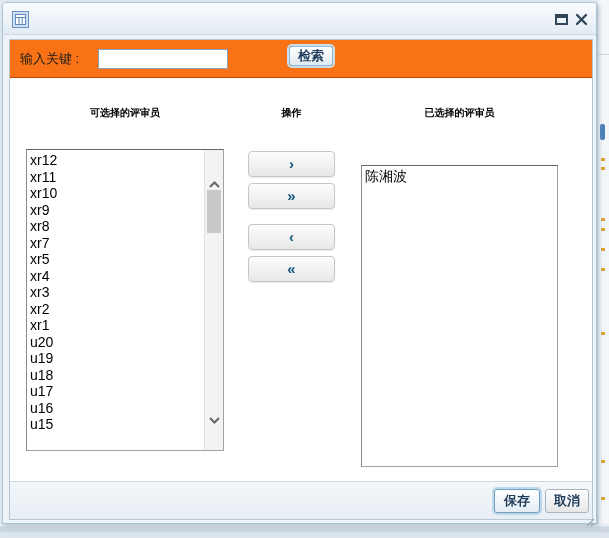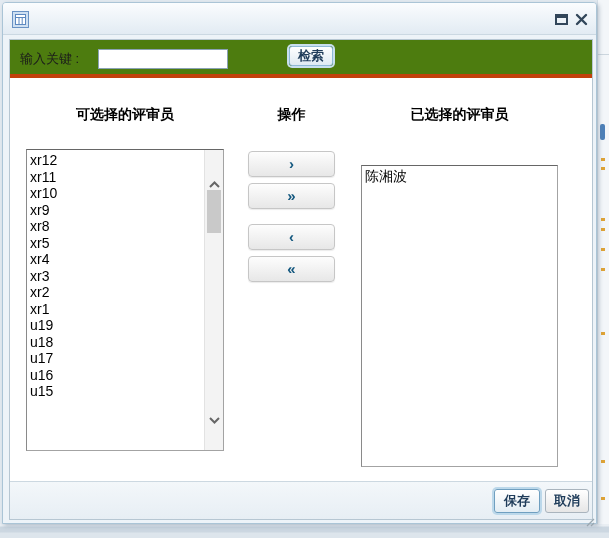--- a/index.html
+++ b/index.html
@@ -45,37 +45,37 @@
 
   
   .panel {
     position:absolute; left:6px; top:36px; width:584px; bottom:3px;
     background:#ffffff; border:1px solid #b6c6d2;
   }
 
   
   .search-row {
     position:absolute; left:0; top:0; right:0; height:38px;
-    background:#4d7c0f; border-bottom:4px solid #c2410c;
+    background:#f97316; border-bottom:1px solid #c2410c;
   }
   .search-label { position:absolute; left:10px; top:0; height:38px; line-height:38px; font-size:13px; color:#1b1b1b; }
   .search-input {
     position:absolute; left:88px; top:9px; width:130px; height:20px;
     border:1px solid #8aa2b4; font-size:13px; padding:0 3px; background:#fff;
   }
   .search-btn {
     position:absolute; left:279px; top:6px; height:20px; padding:0 8px;
     font-size:13px; font-weight:bold; color:#1f3c5a;
     background:linear-gradient(#ffffff,#dfeaf2);
     border:1px solid #8fb9d6; border-radius:3px;
     box-shadow:0 0 0 2px #c9dfee; cursor:pointer;
   }
 
   
-  .col-header { position:absolute; top:66px; height:20px; font-size:14px; font-weight:bold; color:#000; text-align:center; }
+  .col-header { position:absolute; top:66px; height:20px; font-size:10px; font-weight:bold; color:#000; text-align:center; }
   .hdr-avail { left:16px; width:198px; }
   .hdr-ops { left:238px; width:87px; }
   .hdr-sel { left:351px; width:197px; }
 
   
   .listbox {
     position:absolute; top:109px; height:302px; background:#fff;
     border:1px solid #a3a3a3; border-top-color:#666; border-left-color:#8a8a8a;
     overflow:hidden; cursor:default;
   }
@@ -196,25 +196,27 @@
           <svg width="11" height="7" viewBox="0 0 11 7">
               <polyline points="1,1 5.5,5.5 10,1" fill="none" stroke="#666" stroke-width="2"></polyline>
             </svg>
         </span>
       </div>
     <div class="opt">xr12</div>
         <div class="opt">xr11</div>
         <div class="opt">xr10</div>
         <div class="opt">xr9</div>
         <div class="opt">xr8</div>
+        <div class="opt">xr7</div>
         <div class="opt">xr5</div>
         <div class="opt">xr4</div>
         <div class="opt">xr3</div>
         <div class="opt">xr2</div>
         <div class="opt">xr1</div>
+        <div class="opt">u20</div>
         <div class="opt">u19</div>
         <div class="opt">u18</div>
         <div class="opt">u17</div>
         <div class="opt">u16</div>
         <div class="opt">u15</div>
       </div>
 
     <div class="op-btn op-1">›</div>
     <div class="op-btn op-2">»</div>
     <div class="op-btn op-3">‹</div>

